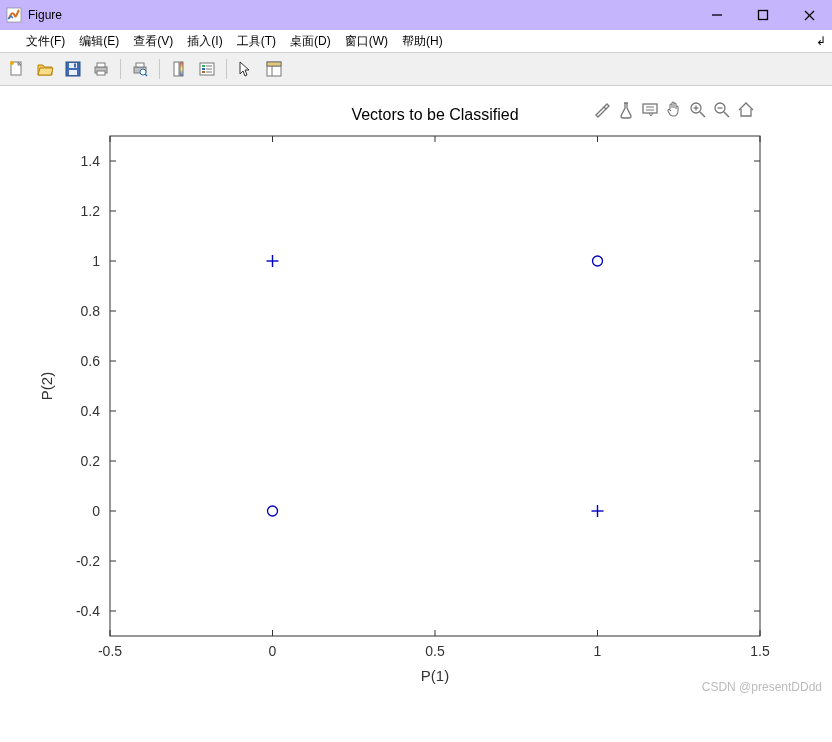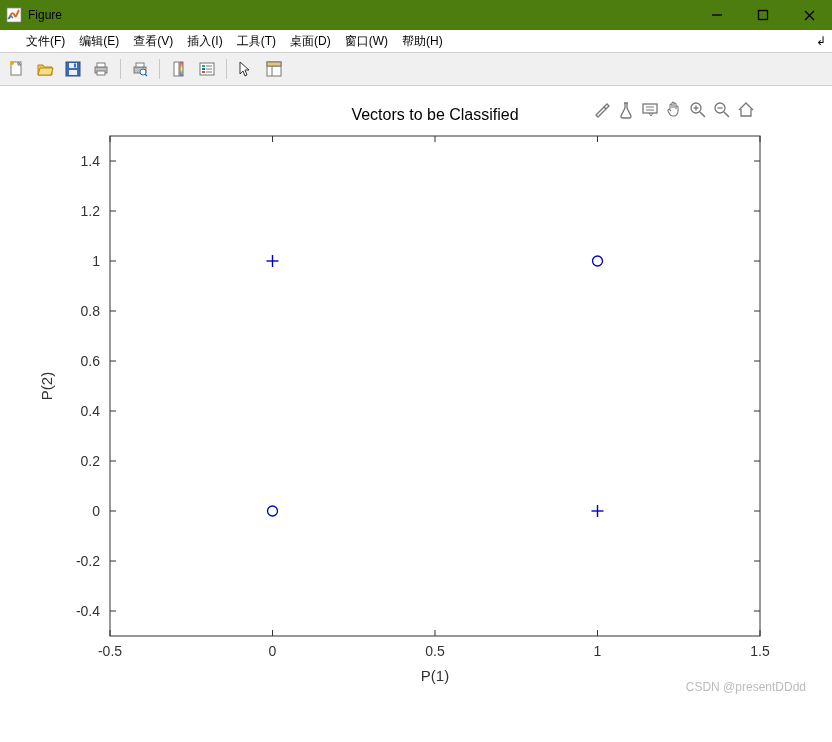--- a/index.html
+++ b/index.html
@@ -11,21 +11,21 @@
     font-size: 12px;
     background: #ffffff;
     color: #000;
     overflow: hidden;
   }
   
   .title-bar {
     height: 30px;
     display: flex;
     align-items: center;
-    background: #4d7c0f;
+    background: #c4b5fd;
     padding: 0 0 0 6px;
   }
   .title-bar .app-icon {
     width: 16px; height: 16px;
     margin-right: 6px;
   }
   .title-bar .title-text {
     flex: 0 0 auto;
     font-size: 12px;
   }
@@ -77,21 +77,21 @@
   }
   .plot-svg { position: absolute; left: 0; top: 0; }
   .axes-toolbar {
     position: absolute;
     display: flex;
     gap: 4px;
   }
   .axes-toolbar svg { width: 20px; height: 20px; }
   .watermark {
     position: absolute;
-    bottom: 4px; right: 26px;
+    bottom: 4px; right: 10px;
     font-size: 12px;
     color: rgba(120,120,120,0.5);
     font-family: Arial, sans-serif;
   }
   .tick-label { font-family: Arial, sans-serif; font-size: 14px; fill: #333; }
   .axis-label { font-family: Arial, sans-serif; font-size: 15px; fill: #333; }
 </style>
 </head>
 <body>
 

